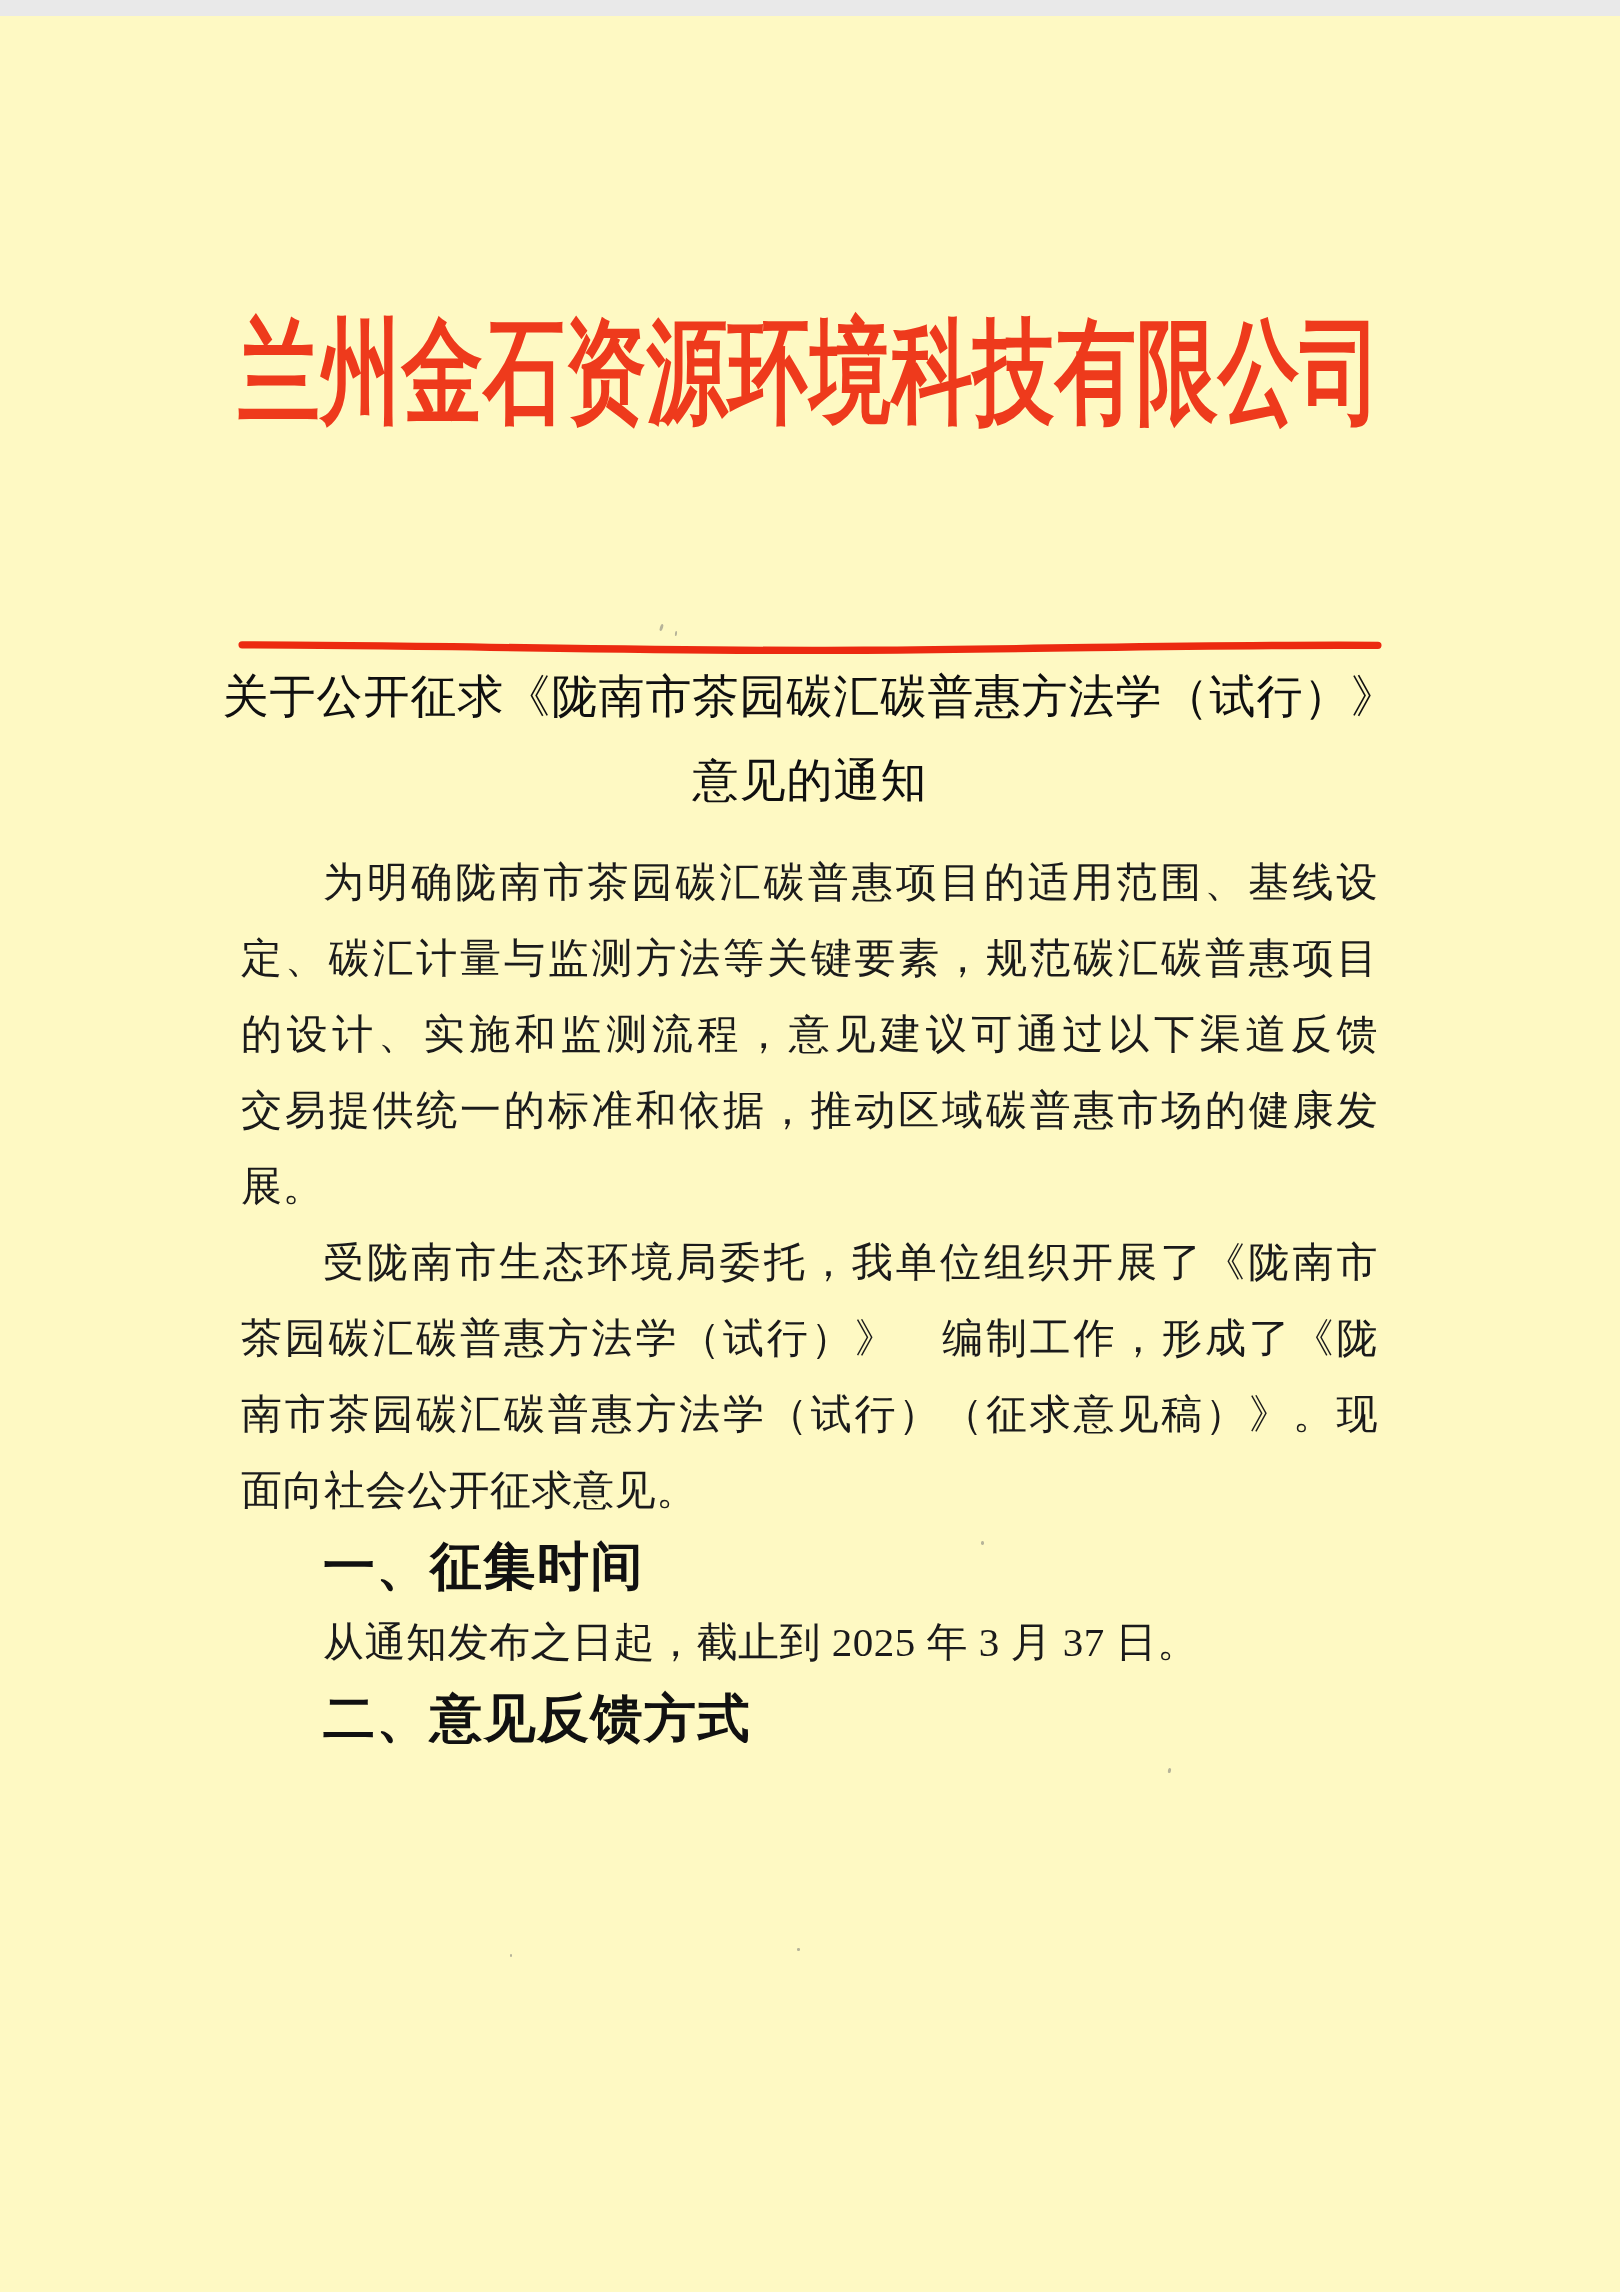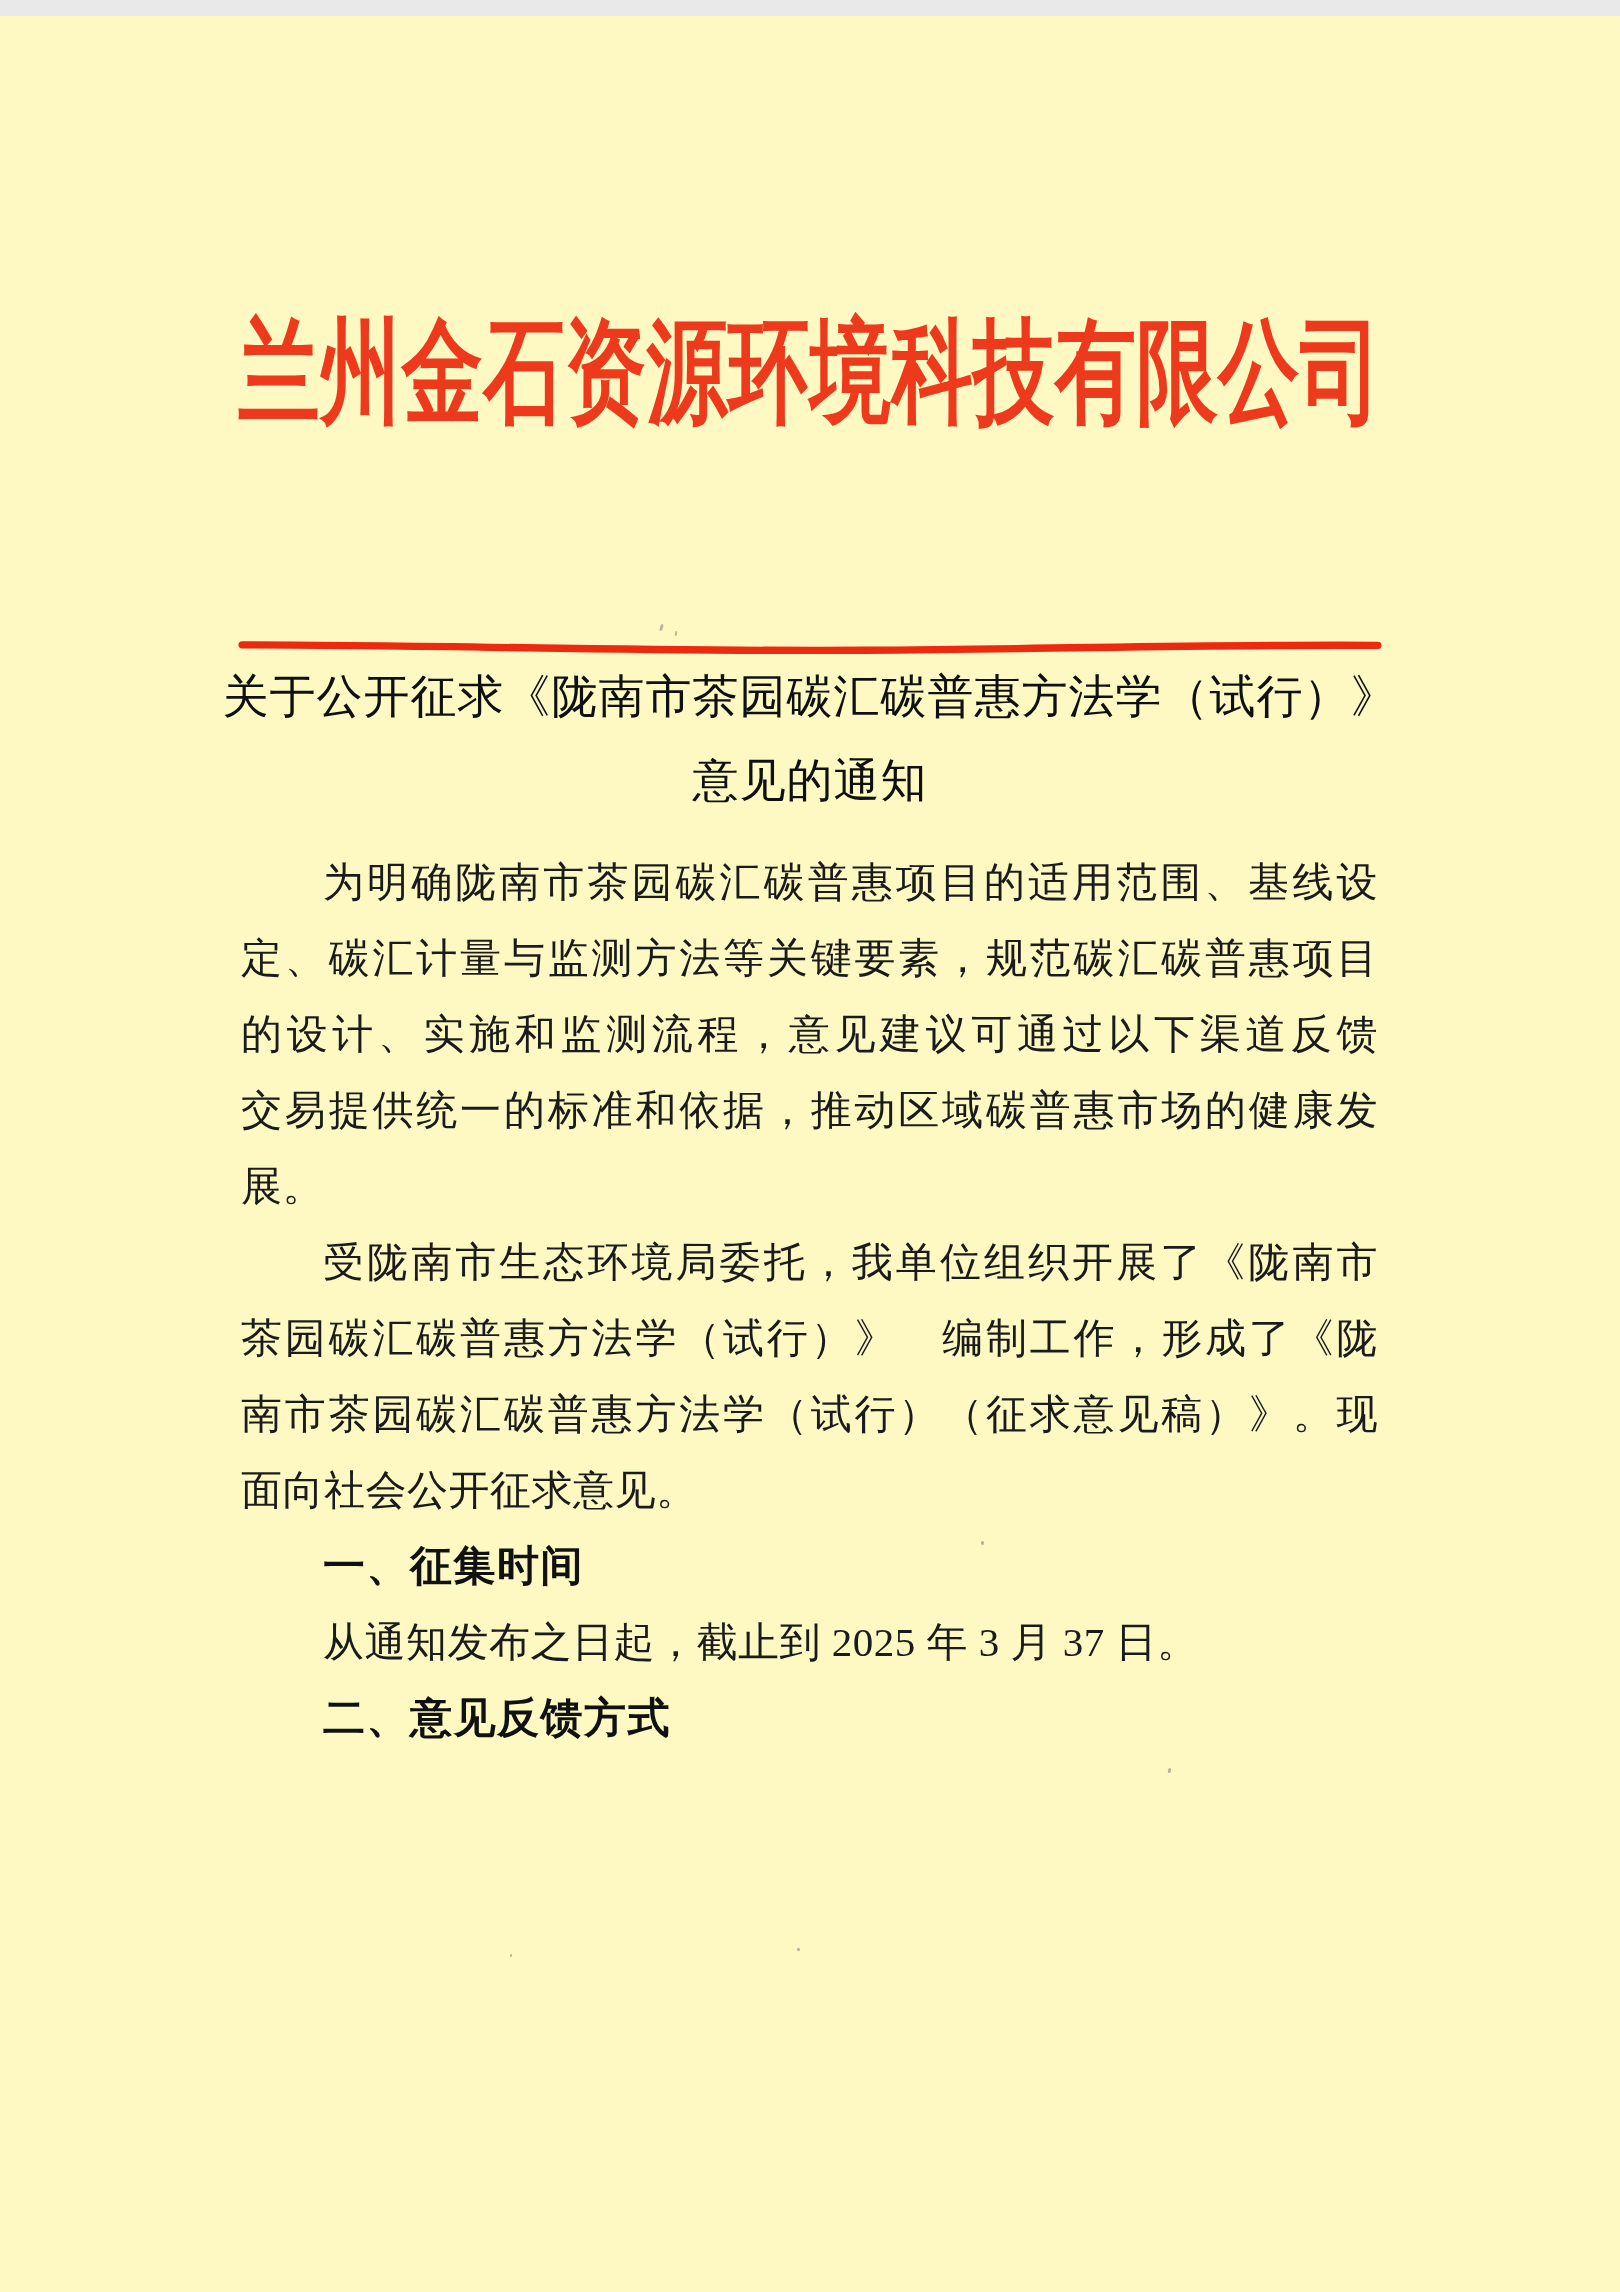--- a/index.html
+++ b/index.html
@@ -63,21 +63,21 @@
     letter-spacing:0.5px;
     white-space:normal;
     overflow:visible;
     font-family:Liberation Serif, serif;
   }
   .line.indent { text-indent:82px; }
   .line.fill { text-align:justify; text-align-last:justify; }
   .line.heading {
     font-family:"Liberation Sans","DejaVu Sans",sans-serif;
     font-weight:bold;
-    font-size:42px;
+    font-size:52px;
     letter-spacing:1.5px;
     color:#111;
   }
 
   
   .speck {
     position:absolute;
     background:#6f6f6f;
     opacity:0.5;
     border-radius:45%;

